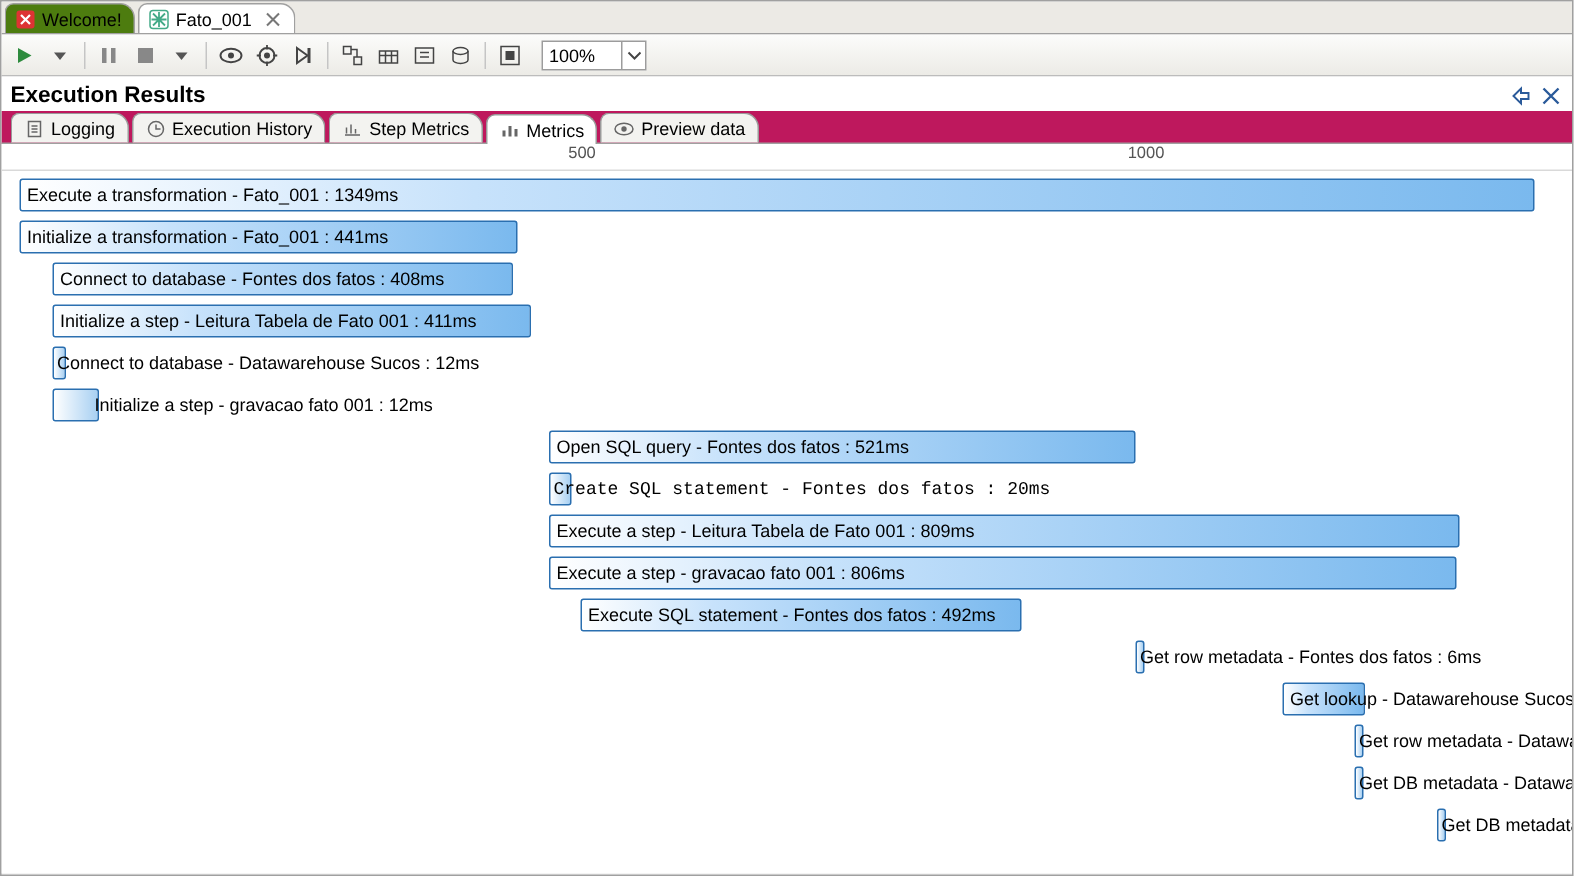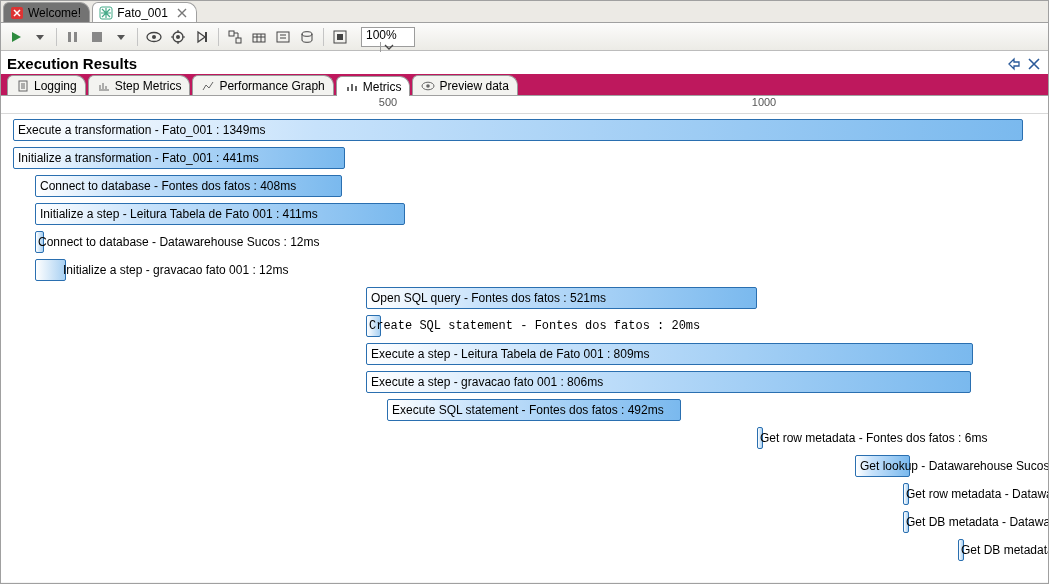--- a/index.html
+++ b/index.html
@@ -20,21 +20,21 @@
     height: 22px;
     background: #eceae5;
     padding-left: 2px;
     border-bottom: 1px solid #a0a0a0;
   }
   .tab {
     display: flex;
     align-items: center;
     gap: 4px;
     padding: 2px 8px 2px 6px;
-    background: #737373;
+    background: #4d7c0f;
     border: 1px solid #a0a0a0;
     border-bottom: none;
     border-radius: 6px 10px 0 0;
     margin-right: 2px;
     height: 20px;
     position: relative;
   }
   .tab.active {
     background: #ffffff;
   }
@@ -58,21 +58,20 @@
   }
   .toolbar .sep {
     width: 1px; height: 18px; background: #c5c5c5; margin: 0 3px;
   }
   .toolbar .zoom {
     margin-left: 8px;
     display: flex; align-items: center;
     border: 1px solid #9c9c9c;
     background: #fff;
     height: 20px;
-    flex-direction: column;
   }
   .toolbar .zoom input {
     border: none;
     outline: none;
     width: 52px;
     height: 18px;
     padding: 0 4px;
     font-size: 12px;
   }
   .toolbar .zoom .dd {
@@ -309,32 +308,33 @@
         <svg width="12" height="12">
           <rect x="2" y="1" width="8" height="10" fill="none" stroke="#666"></rect>
           <path d="M4 4 H8 M4 6 H8 M4 8 H8" stroke="#666"></path>
         </svg>
       </span>
     <span>Logging</span>
   </div>
   <div class="rtab">
     <span class="ricon">
         <svg width="12" height="12">
-          <path d="M1 10 H11 M2 9 V5 M5 9 V3 M8 9 V6" stroke="#666"></path>
-        </svg>
-      </span>
-    <span>Step Metrics</span>
+          <circle cx="6" cy="6" r="5" fill="none" stroke="#666"></circle>
+          <path d="M6 3 V6 H9" stroke="#666" fill="none"></path>
+        </svg>
+      </span>
+    <span>Execution History</span>
   </div>
   <div class="rtab">
     <span class="ricon">
         <svg width="12" height="12">
-          <path d="M1 10 L4 5 L7 8 L11 2" stroke="#666" fill="none"></path>
-        </svg>
-      </span>
-    <span>Performance Graph</span>
+          <path d="M1 10 H11 M2 9 V5 M5 9 V3 M8 9 V6" stroke="#666"></path>
+        </svg>
+      </span>
+    <span>Step Metrics</span>
   </div>
   <div class="rtab active">
     <span class="ricon">
         <svg width="12" height="12">
           <rect x="1" y="6" width="2" height="4" fill="#666"></rect>
           <rect x="5" y="3" width="2" height="7" fill="#666"></rect>
           <rect x="9" y="5" width="2" height="5" fill="#666"></rect>
         </svg>
       </span>
     <span>Metrics</span>
@@ -361,21 +361,21 @@
 
   <div class="gbar grad" style="left: 12px; top: 5px; width: 1010px;">
         <span class="txt">Execute a transformation - Fato_001 : 1349ms</span>
       </div>
       <div class="gbar grad" style="left: 12px; top: 33px; width: 332px;">
         <span class="txt">Initialize a transformation - Fato_001 : 441ms</span>
       </div>
       <div class="gbar grad" style="left: 34px; top: 61px; width: 307px;">
         <span class="txt">Connect to database - Fontes dos fatos : 408ms</span>
       </div>
-      <div class="gbar grad" style="left: 34px; top: 89px; width: 370px;">
+      <div class="gbar grad" style="left: 34px; top: 89px; width: 319px;">
         <span class="txt">Initialize a step - Leitura Tabela de Fato 001 : 411ms</span>
       </div>
       <div class="gbar sliver" style="left: 34px; top: 117px; width: 9px;">
         <span class="txt">Connect to database - Datawarehouse Sucos : 12ms</span>
       </div>
       <div class="gbar sliver" style="left: 34px; top: 145px; width: 15px; padding-left: 27px;">
         <span class="txt">Initialize a step - gravacao fato 001 : 12ms</span>
       </div>
       <div class="gbar grad" style="left: 365px; top: 173px; width: 391px;">
         <span class="txt">Open SQL query - Fontes dos fatos : 521ms</span>

